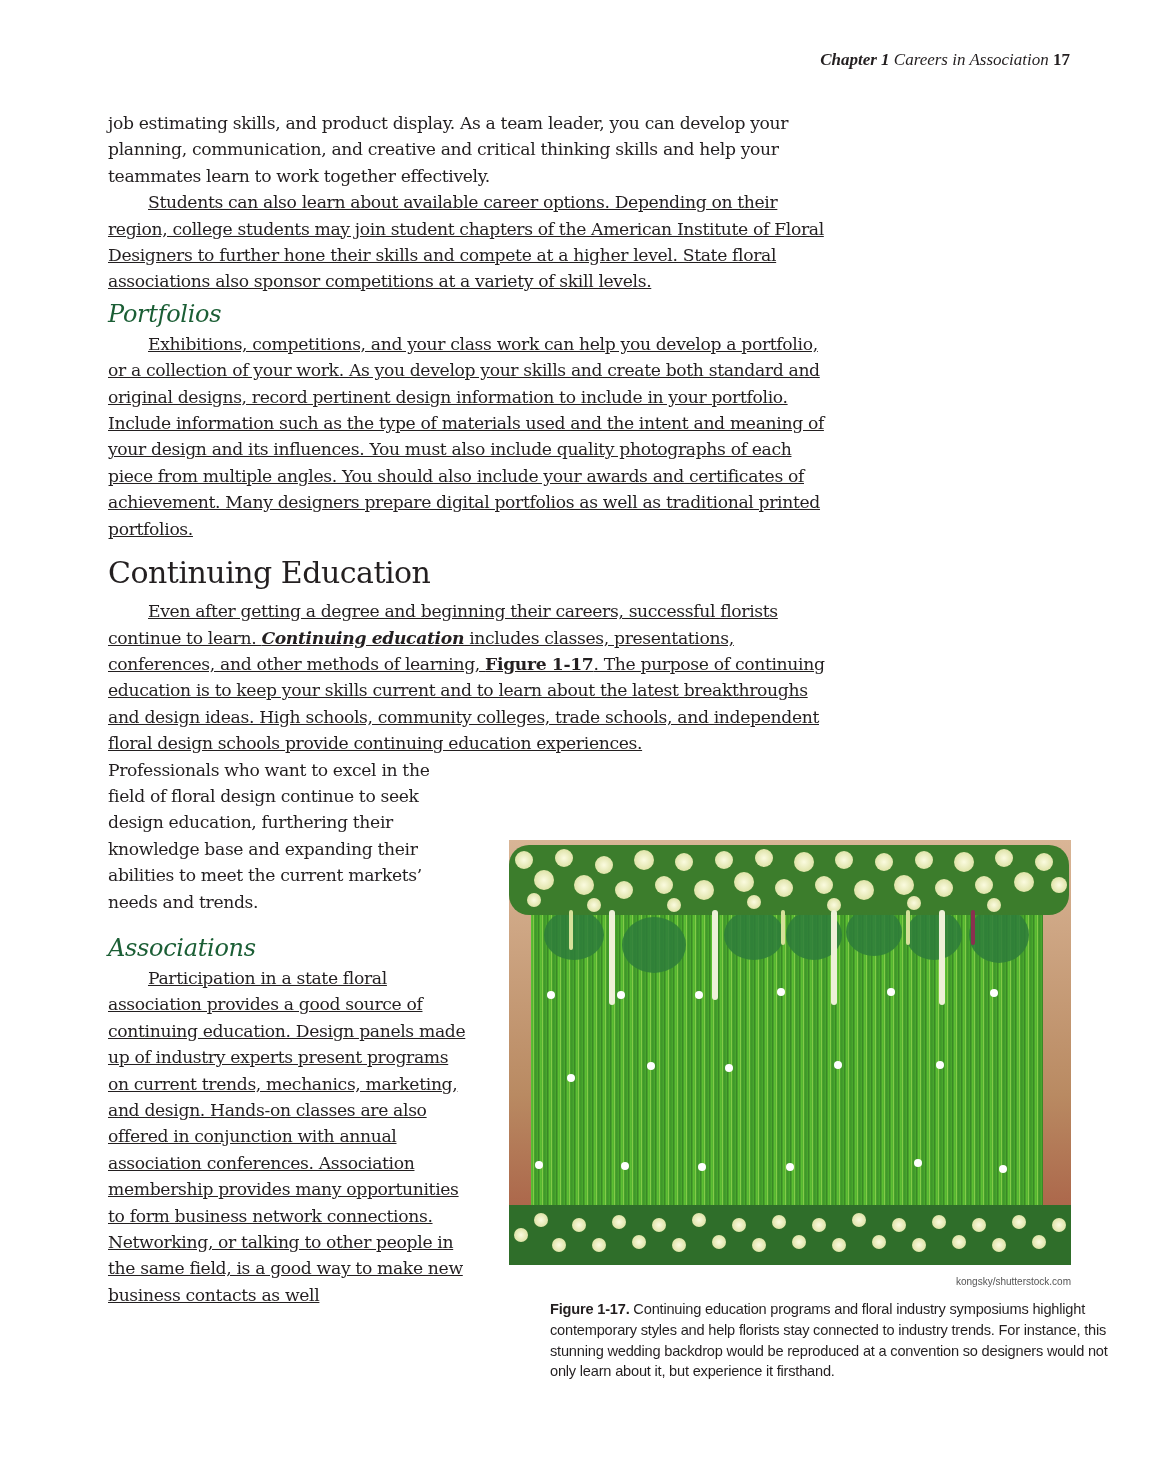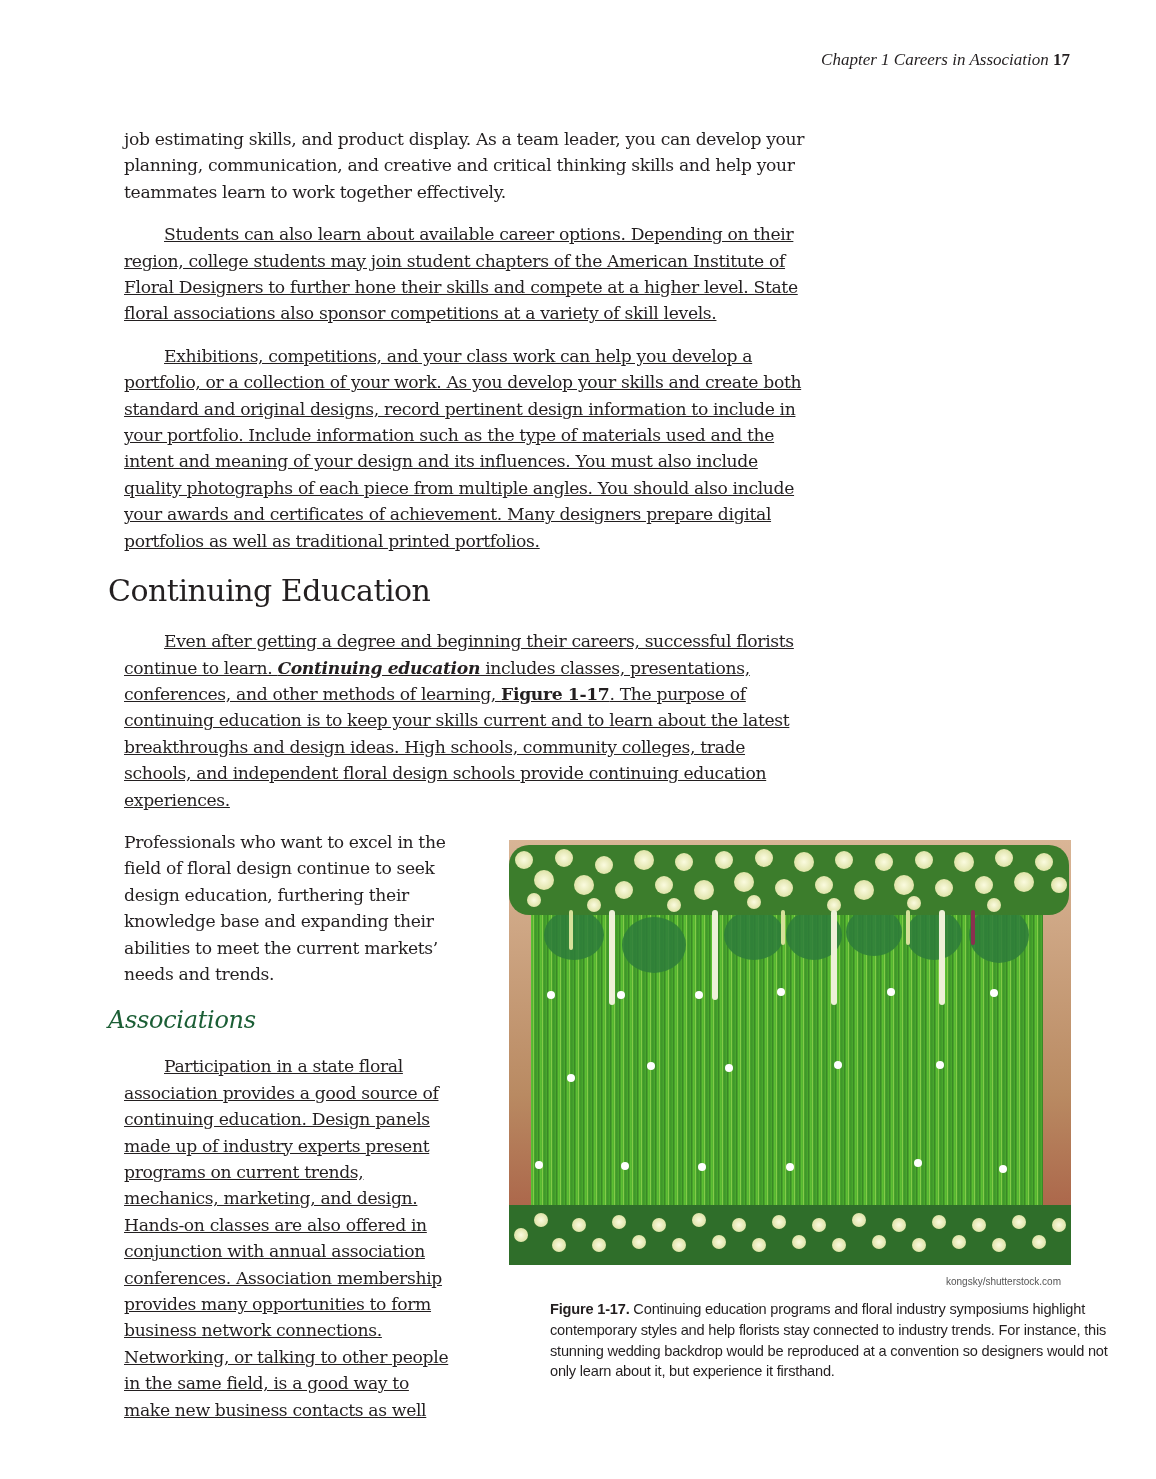--- a/index.html
+++ b/index.html
@@ -1,51 +1,52 @@
 <!DOCTYPE html>
 <html><head>
 <meta charset="utf-8">
 <style>
   html, body { margin: 0; padding: 0; background: #ffffff; }
   body { width: 1156px; height: 1479px; position: relative; overflow: hidden; color: #231f20; }
   .runhead { position: absolute; top: 50px; right: 86px; font-family: "Liberation Serif", serif; font-size: 17px; font-style: italic; color: #231f20; white-space: nowrap; }
-  .runhead .ch { font-weight: normal; text-align: right; }
+  .runhead .ch { font-weight: bold; text-align: right; }
   .runhead .pg { font-style: normal; font-weight: bold; }
   .body { position: absolute; left: 108px; top: 110px; width: 720px; font-family: "DejaVu Serif", serif; font-size: 17.2px; line-height: 26.4px; color: #231f20; letter-spacing: -0.35px; }
-  .body p { margin: 16px; }
+  .body p { margin: 0; }
   .ind { text-indent: 40px; text-decoration: underline; }
   h3.sub { margin: 2px 0 0 0; font-family: "DejaVu Serif", serif; font-style: italic; font-weight: normal; font-size: 24px; line-height: 34px; color: #1b5e35; letter-spacing: -0.3px; }
   h2.sec { margin: 10px 0 4px 0; font-family: "DejaVu Serif", serif; font-weight: normal; font-size: 30px; line-height: 42px; color: #231f20; letter-spacing: -0.5px; }
   .narrow { width: 360px; }
   .figure { position: absolute; left: 509px; top: 840px; width: 562px; height: 425px; overflow: hidden; background: #cda07a; }
-  .credit { position: absolute; right: 95px; top: 1276px; font-family: "Liberation Sans", sans-serif; font-size: 10px; color: #555; }
+  .credit { position: absolute; right: 85px; top: 1276px; font-family: "Liberation Sans", sans-serif; font-size: 10px; color: #555; }
   .caption { position: absolute; left: 509px; top: 1299px; width: 565px; font-family: "Liberation Sans", sans-serif; font-size: 14.6px; line-height: 20.8px; color: #231f20; letter-spacing: -0.2px; margin-left: 41px; }
   .caption b { font-weight: bold; }
 </style>
 </head>
 <body>
 
 <div class="runhead">
   <span class="ch">Chapter 1</span>
   <span>Careers in Association</span>
   <span class="pg">17</span>
 </div>
 
 <div class="body">
   <p>job estimating skills, and product display. As a team leader, you can develop your planning, communication, and creative and critical thinking skills and help your teammates learn to work together effectively.</p>
   <p class="ind">Students can also learn about available career options. Depending on their region, college students may join student chapters of the American Institute of Floral Designers to further hone their skills and compete at a higher level. State floral associations also sponsor competitions at a variety of skill levels.</p>
 
+  <h3 class="sub">Portfolios</h3>
   <p class="ind">Exhibitions, competitions, and your class work can help you develop a portfolio, or a collection of your work. As you develop your skills and create both standard and original designs, record pertinent design information to include in your portfolio. Include information such as the type of materials used and the intent and meaning of your design and its influences. You must also include quality photographs of each piece from multiple angles. You should also include your awards and certificates of achievement. Many designers prepare digital portfolios as well as traditional printed portfolios.</p>
 
   <h2 class="sec">Continuing Education</h2>
   <p class="ind"><span>Even after getting a degree and beginning their careers, successful florists continue to learn. </span><b><i>Continuing education</i></b><span> includes classes, presentations, conferences, and other methods of learning, </span><b>Figure 1-17</b><span>. The purpose of continuing education is to keep your skills current and to learn about the latest breakthroughs and design ideas. High schools, community colleges, trade schools, and independent floral design schools provide continuing education experiences.</span></p>
 
   <div class="narrow">
     <p>Professionals who want to excel in the field of floral design continue to seek design education, furthering their knowledge base and expanding their abilities to meet the current markets’ needs and trends.</p>
-    <h3 class="sub" style="margin-top:4px">Associations</h3>
+    <h3 class="sub" style="margin-top:16px">Associations</h3>
     <p class="ind">Participation in a state floral association provides a good source of continuing education. Design panels made up of industry experts present programs on current trends, mechanics, marketing, and design. Hands-on classes are also offered in conjunction with annual association conferences. Association membership provides many opportunities to form business network connections. Networking, or talking to other people in the same field, is a good way to make new business contacts as well</p>
   </div>
 </div>
 
 <div class="figure" role="img" aria-label="Wedding backdrop of tall green grass blades topped with cream flowers and monstera leaves, with a row of white roses at the base">
   <svg width="562" height="425" viewBox="0 0 562 425">
     <defs>
       <linearGradient id="wall" x1="0" y1="0" x2="0" y2="1">
         <stop offset="0" stop-color="#d9b596"></stop>
         <stop offset="0.6" stop-color="#b98a62"></stop>

